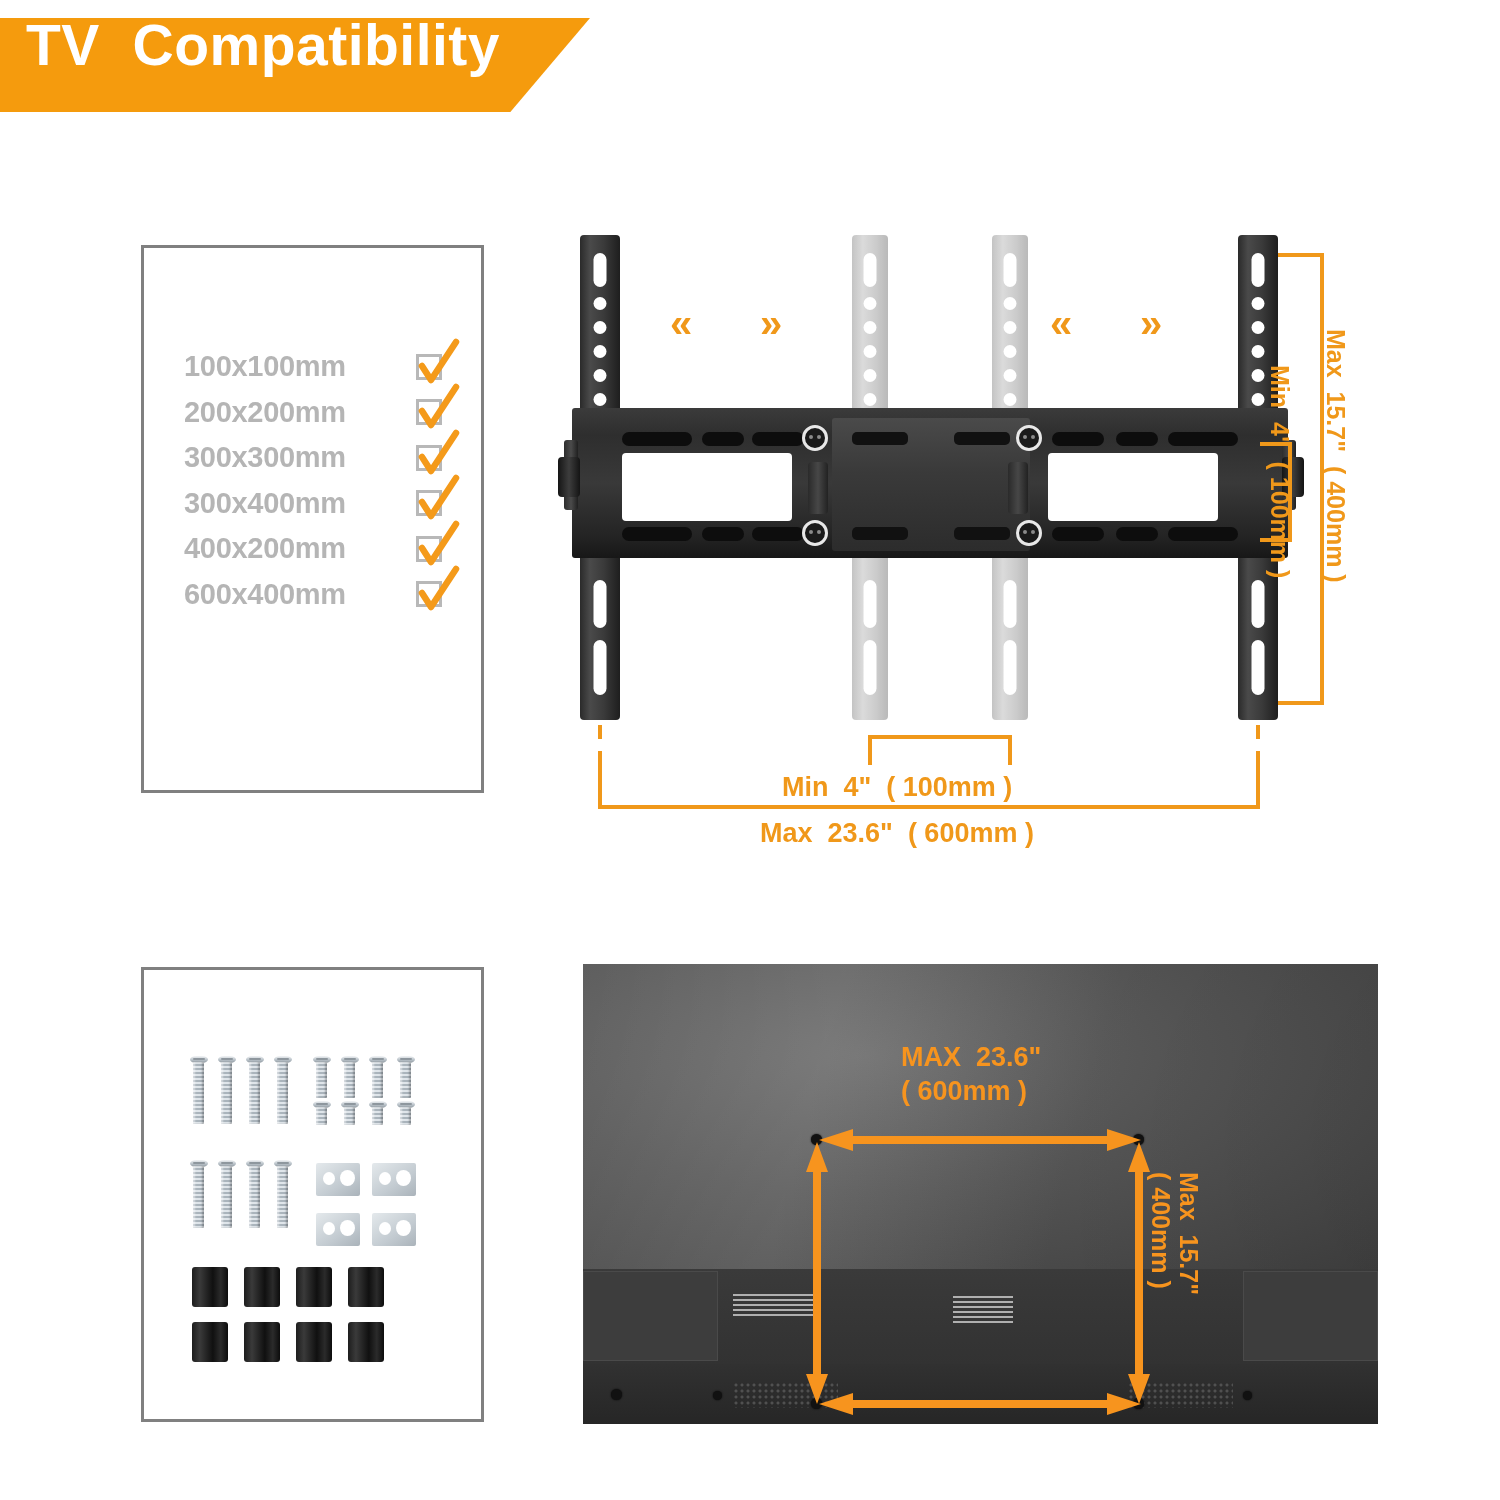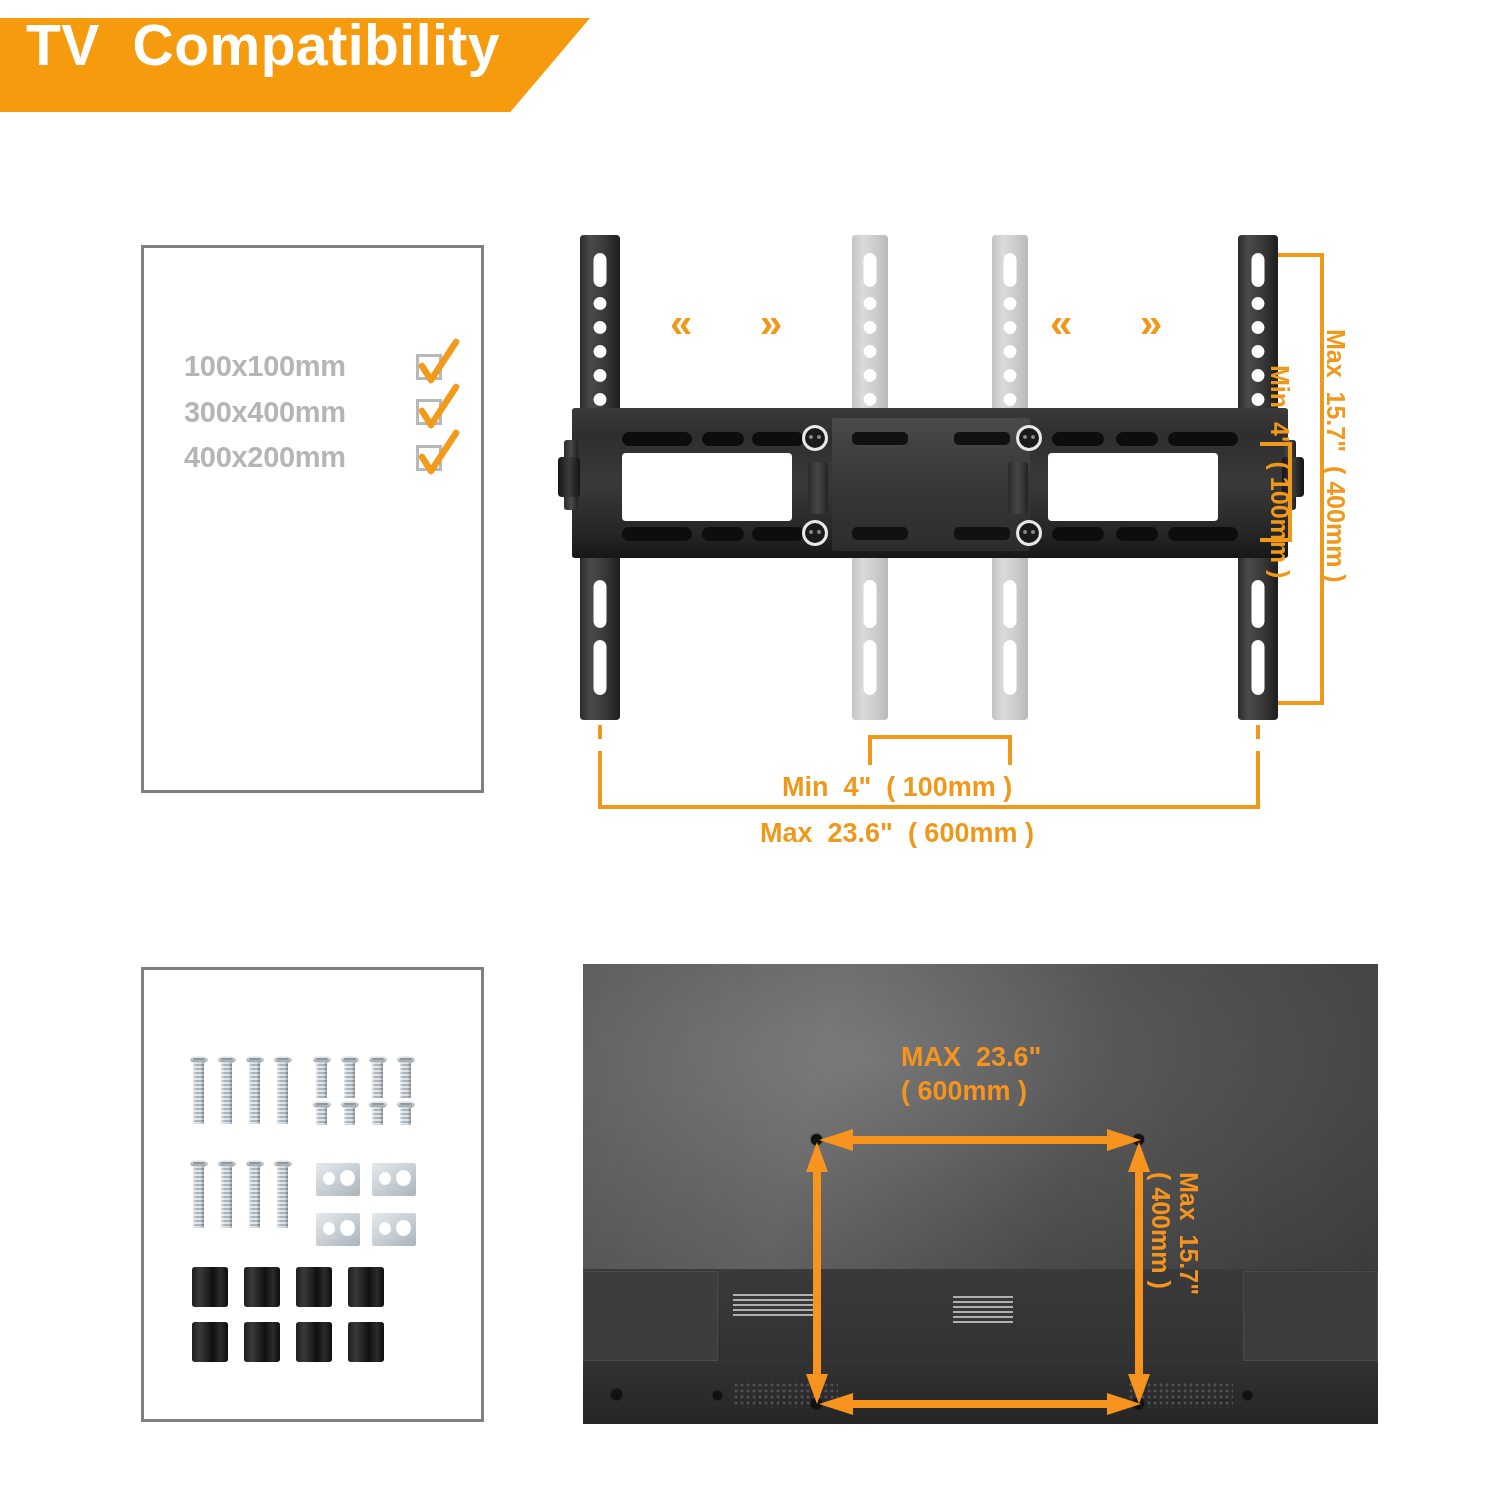--- a/index.html
+++ b/index.html
@@ -288,29 +288,53 @@
   <div class="vesa-list" id="vesa-list">
       <div class="vesa-row">
         <div class="vesa-label">100x100mm</div>
         <div class="checkbox">
           <svg width="46" height="46" viewBox="0 0 46 46">
             <path d="M6 26 L15 40 L40 2" stroke="#F49A1A" stroke-width="6.5" fill="none" stroke-linecap="round" stroke-linejoin="round"></path>
           </svg>
         </div>
       </div>
       <div class="vesa-row">
+        <div class="vesa-label">200x200mm</div>
+        <div class="checkbox">
+          <svg width="46" height="46" viewBox="0 0 46 46">
+            <path d="M6 26 L15 40 L40 2" stroke="#F49A1A" stroke-width="6.5" fill="none" stroke-linecap="round" stroke-linejoin="round"></path>
+          </svg>
+        </div>
+      </div>
+      <div class="vesa-row">
+        <div class="vesa-label">300x300mm</div>
+        <div class="checkbox">
+          <svg width="46" height="46" viewBox="0 0 46 46">
+            <path d="M6 26 L15 40 L40 2" stroke="#F49A1A" stroke-width="6.5" fill="none" stroke-linecap="round" stroke-linejoin="round"></path>
+          </svg>
+        </div>
+      </div>
+      <div class="vesa-row">
         <div class="vesa-label">300x400mm</div>
         <div class="checkbox">
           <svg width="46" height="46" viewBox="0 0 46 46">
             <path d="M6 26 L15 40 L40 2" stroke="#F49A1A" stroke-width="6.5" fill="none" stroke-linecap="round" stroke-linejoin="round"></path>
           </svg>
         </div>
       </div>
       <div class="vesa-row">
         <div class="vesa-label">400x200mm</div>
+        <div class="checkbox">
+          <svg width="46" height="46" viewBox="0 0 46 46">
+            <path d="M6 26 L15 40 L40 2" stroke="#F49A1A" stroke-width="6.5" fill="none" stroke-linecap="round" stroke-linejoin="round"></path>
+          </svg>
+        </div>
+      </div>
+      <div class="vesa-row">
+        <div class="vesa-label">600x400mm</div>
         <div class="checkbox">
           <svg width="46" height="46" viewBox="0 0 46 46">
             <path d="M6 26 L15 40 L40 2" stroke="#F49A1A" stroke-width="6.5" fill="none" stroke-linecap="round" stroke-linejoin="round"></path>
           </svg>
         </div>
       </div>
     </div>
 </div>
 
 <div class="panel" id="screws-panel">

